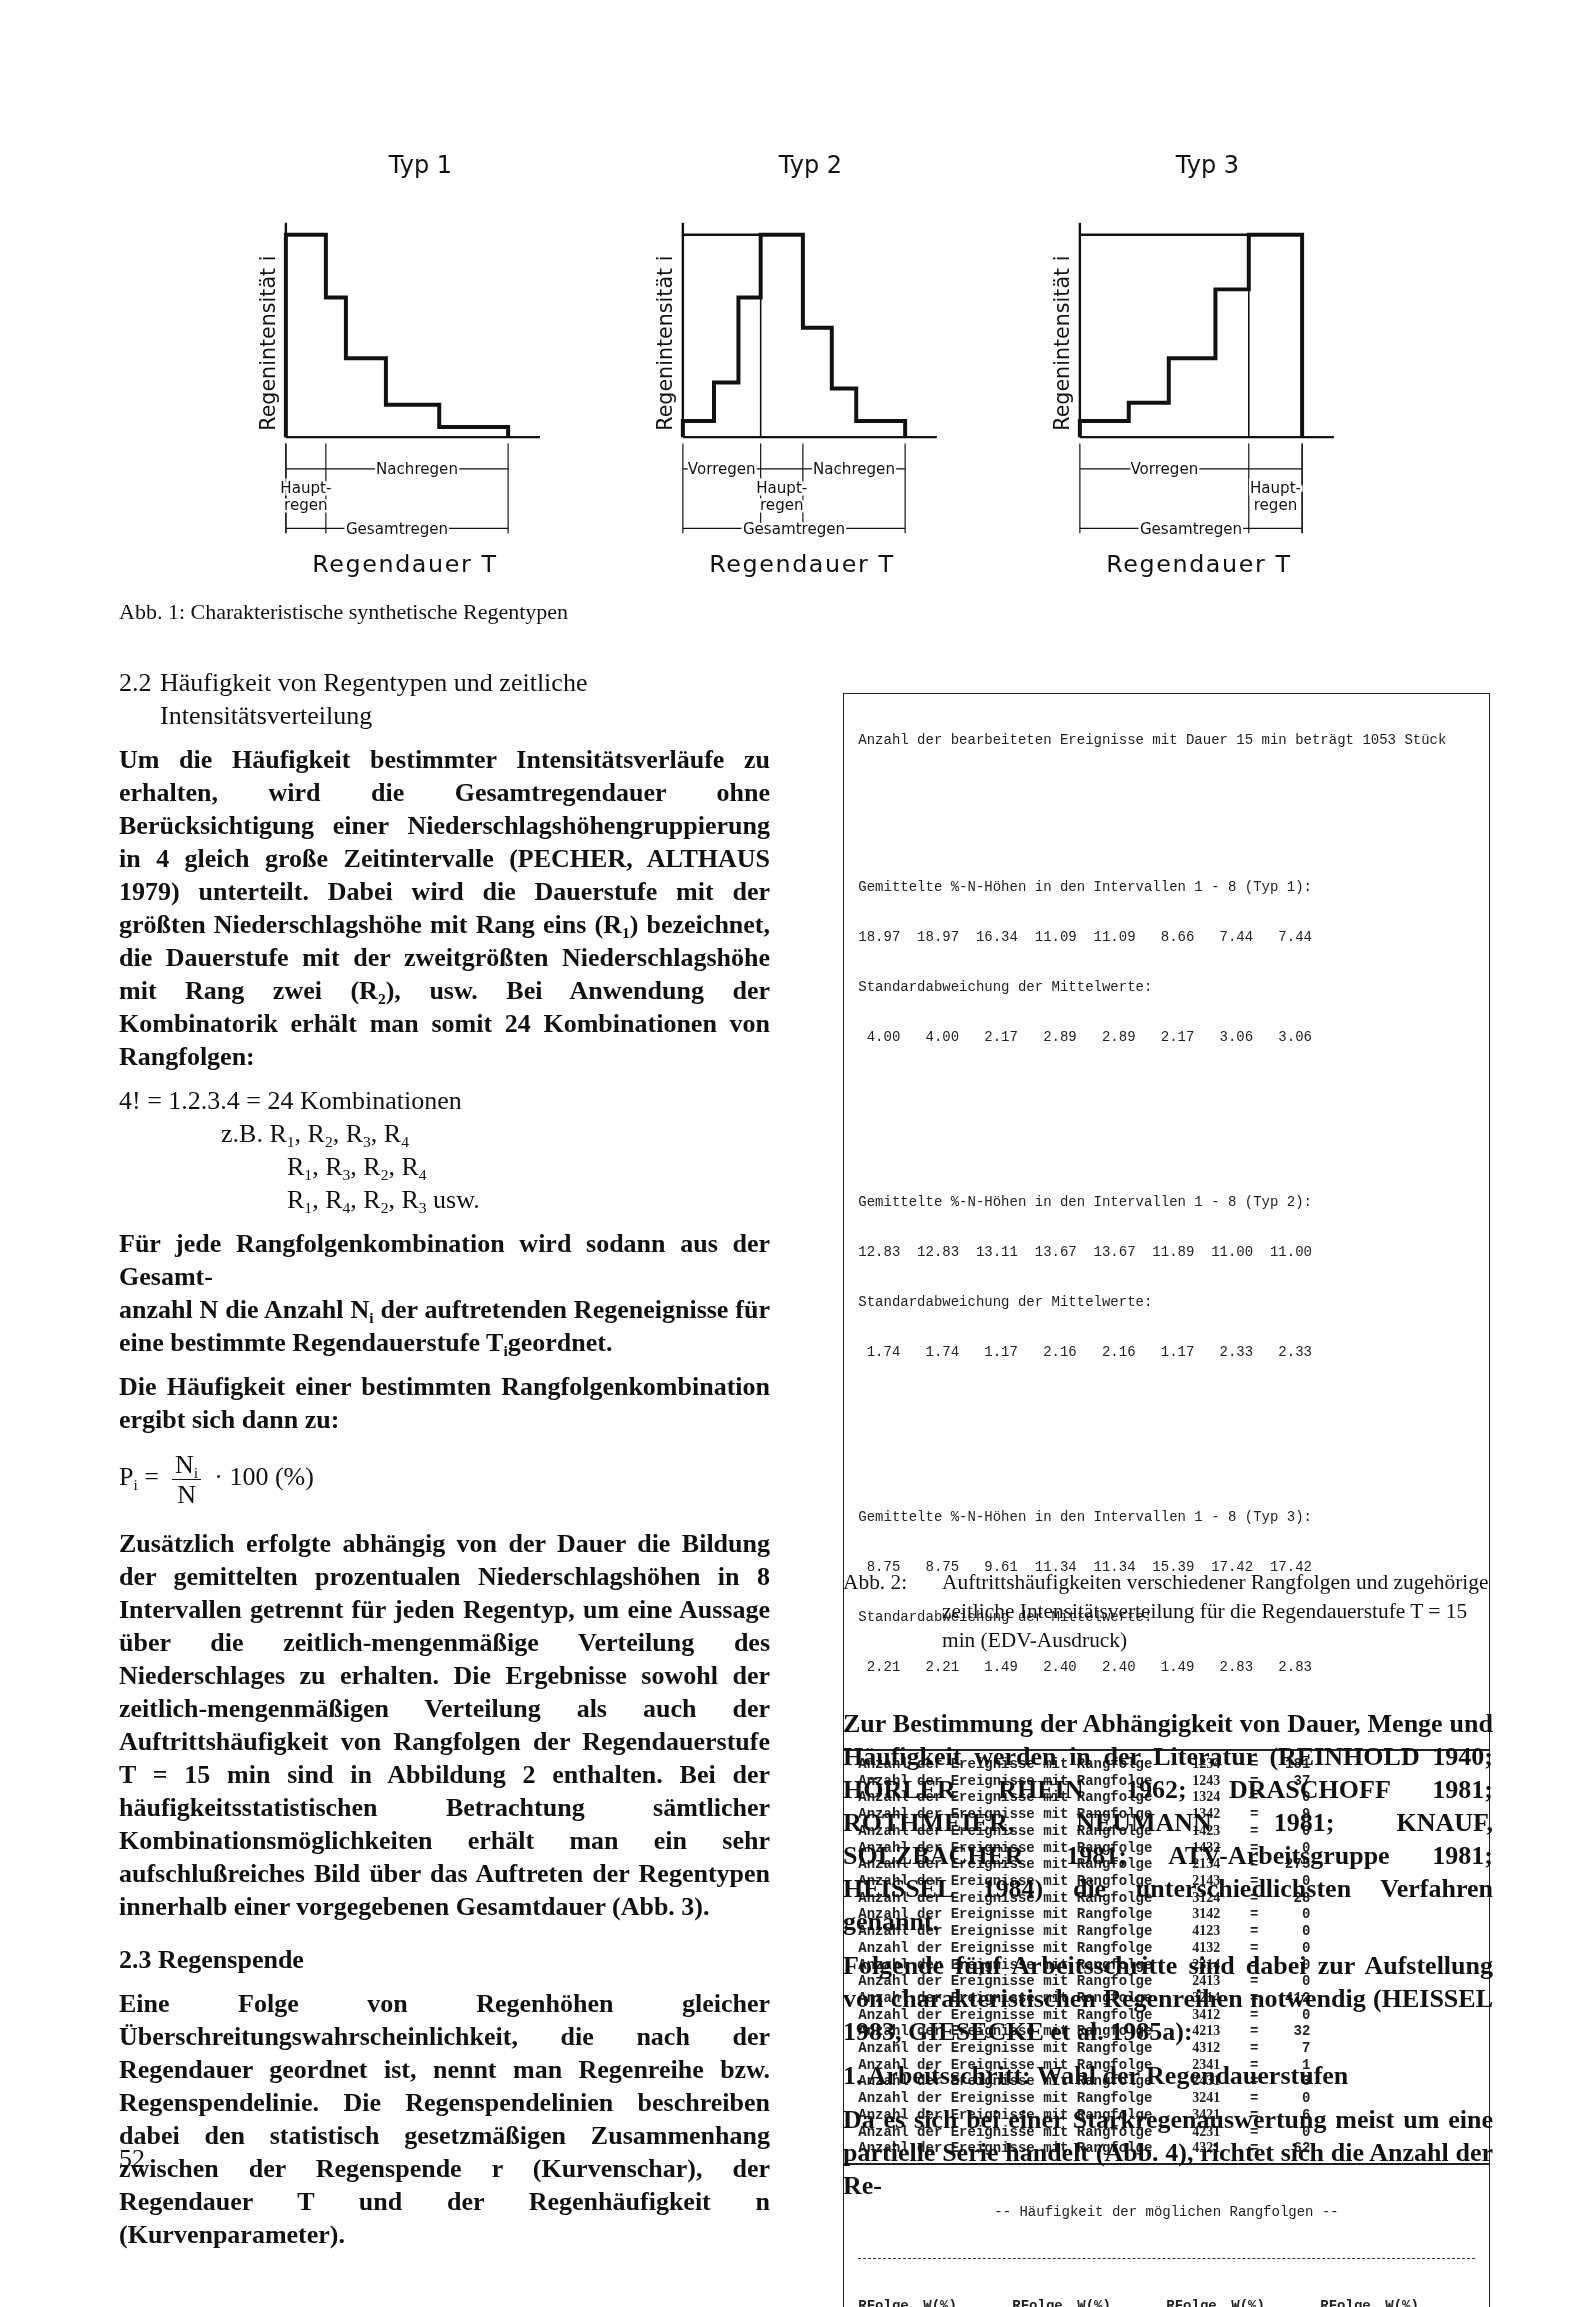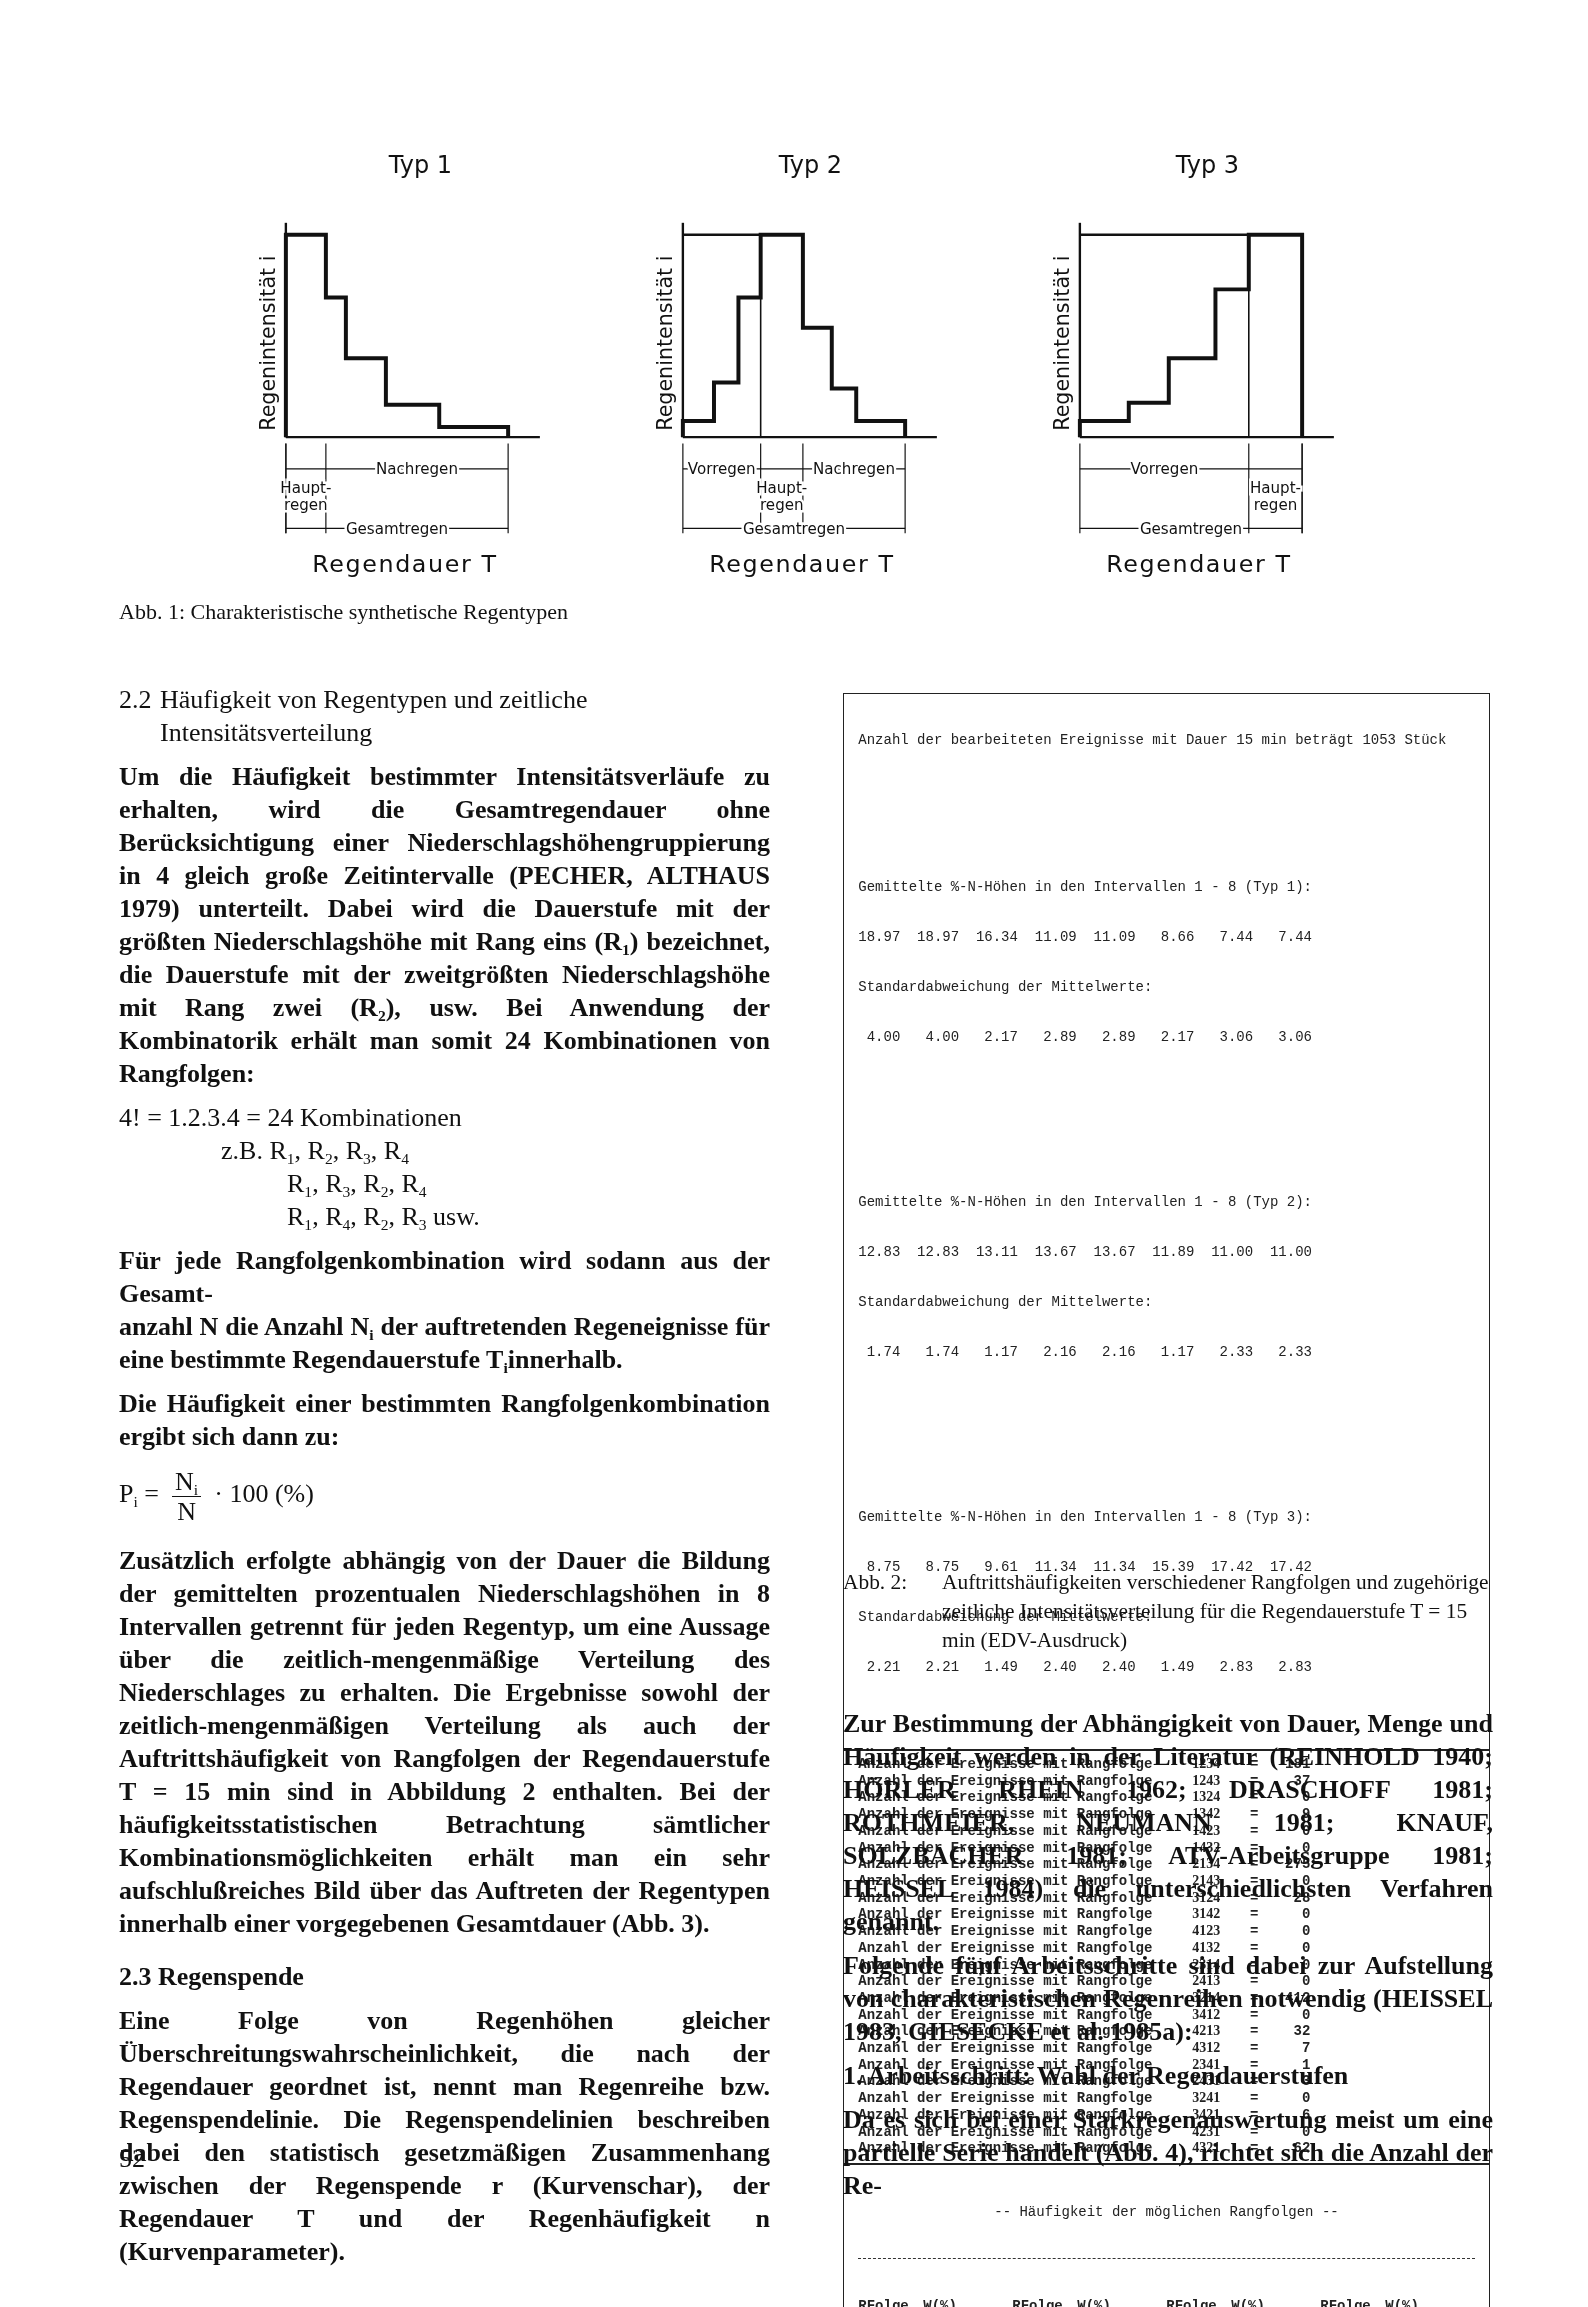--- a/index.html
+++ b/index.html
@@ -121,36 +121,36 @@
       <text x="210" y="422" font-size="19" text-anchor="middle" paint-order="stroke" stroke="#fff" stroke-width="6">Gesamtregen</text>
       <text x="176.4" y="347" font-size="19" text-anchor="middle" paint-order="stroke" stroke="#fff" stroke-width="6">Vorregen</text>
       <text x="316.4" y="370" font-size="19" text-anchor="middle" paint-order="stroke" stroke="#fff" stroke-width="6">Haupt-</text>
       <text x="316.4" y="392" font-size="19" text-anchor="middle" paint-order="stroke" stroke="#fff" stroke-width="6">regen</text>
       <text x="220" y="470" font-size="30" text-anchor="middle" letter-spacing="2">Regendauer T</text>
     </svg>
 
   <div class="caption" style="left:119px; top:596px; font-size:22px;">Abb. 1:  Charakteristische synthetische Regentypen</div>
 </div>
 
-<div class="col" style="left:119px; top:683px; width:651px;">
+<div class="col" style="left:119px; top:666px; width:651px;">
   <div class="heading">
     <span class="num">2.2</span><span>Häufigkeit von Regentypen und zeitliche</span>
     <span class="cont">Intensitätsverteilung</span>
   </div>
   <p><span>Um die Häufigkeit bestimmter Intensitätsverläufe zu erhalten, wird die Gesamtregendauer ohne Berücksichtigung einer Niederschlagshöhengruppierung in 4 gleich große Zeitintervalle (PECHER, ALTHAUS 1979) unterteilt. Dabei wird die Dauerstufe mit der größten Niederschlagshöhe mit Rang eins (R</span><sub>1</sub><span>) bezeichnet, die Dauerstufe mit der zweitgrößten Niederschlagshöhe mit Rang zwei (R</span><sub>2</sub><span>), usw. Bei Anwendung der Kombinatorik erhält man somit 24 Kombinationen von Rangfolgen:</span></p>
 
   <div class="formula-block">
     <div>4! = 1.2.3.4 = 24 Kombinationen</div>
     <div class="ind1"><span>z.B.</span> R<sub>1</sub>, R<sub>2</sub>, R<sub>3</sub>, R<sub>4</sub></div>
     <div class="ind2">R<sub>1</sub>, R<sub>3</sub>, R<sub>2</sub>, R<sub>4</sub></div>
     <div class="ind2">R<sub>1</sub>, R<sub>4</sub>, R<sub>2</sub>, R<sub>3</sub> <span>usw.</span></div>
   </div>
 
   <p style="margin-bottom:0;"><span>Für jede Rangfolgenkombination wird sodann aus der Gesamt-</span></p>
-  <p><span>anzahl N die Anzahl N</span><sub>i</sub><span> der auftretenden Regeneignisse für eine bestimmte Regendauerstufe T</span><sub>i</sub><span>innerhalb.</span></p>
+  <p><span>anzahl N die Anzahl N</span><sub>i</sub><span> der auftretenden Regeneignisse für eine bestimmte Regendauerstufe T</span><sub>i</sub><span>geordnet.</span></p>
   <p>Die Häufigkeit einer bestimmten Rangfolgenkombination ergibt sich dann zu:</p>
 
   <div class="formula-block" style="margin:14.3px 0 17.5px 0;">
     <span>P</span><sub>i</sub> =
     <span class="frac"><span class="top"><span style="display:inline">N</span><sub>i</sub></span><span>N</span></span>
     <span>· 100 (%)</span>
   </div>
 
   <p>Zusätzlich erfolgte abhängig von der Dauer die Bildung der gemittelten prozentualen Niederschlagshöhen in 8 Intervallen getrennt für jeden Regentyp, um eine Aussage über die zeitlich-mengenmäßige Verteilung des Niederschlages zu erhalten. Die Ergebnisse sowohl der zeitlich-mengenmäßigen Verteilung als auch der Auftrittshäufigkeit von Rangfolgen der Regendauerstufe T = 15 min sind in Abbildung 2 enthalten. Bei der häufigkeitsstatistischen Betrachtung sämtlicher Kombinationsmöglichkeiten erhält man ein sehr aufschlußreiches Bild über das Auftreten der Regentypen innerhalb einer vorgegebenen Gesamtdauer (Abb. 3).</p>
   <div class="heading bold" style="margin-top:20.6px;">2.3 Regenspende</div>

